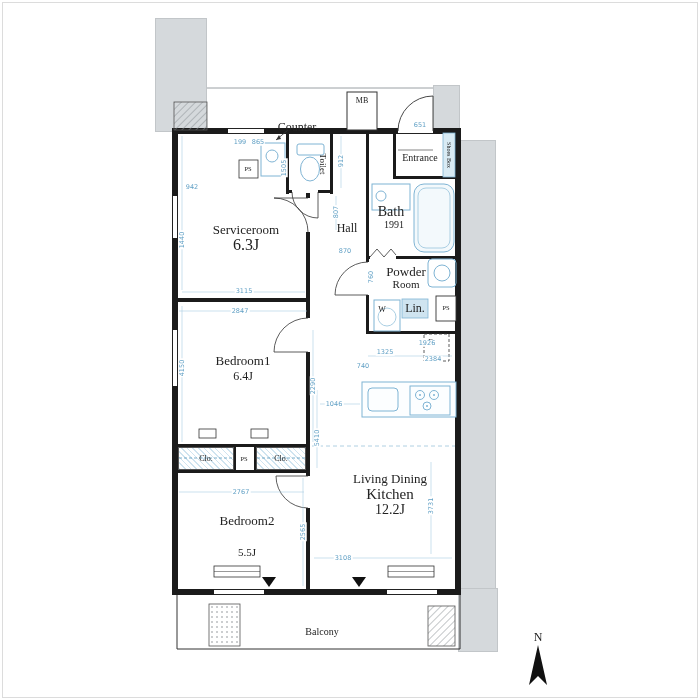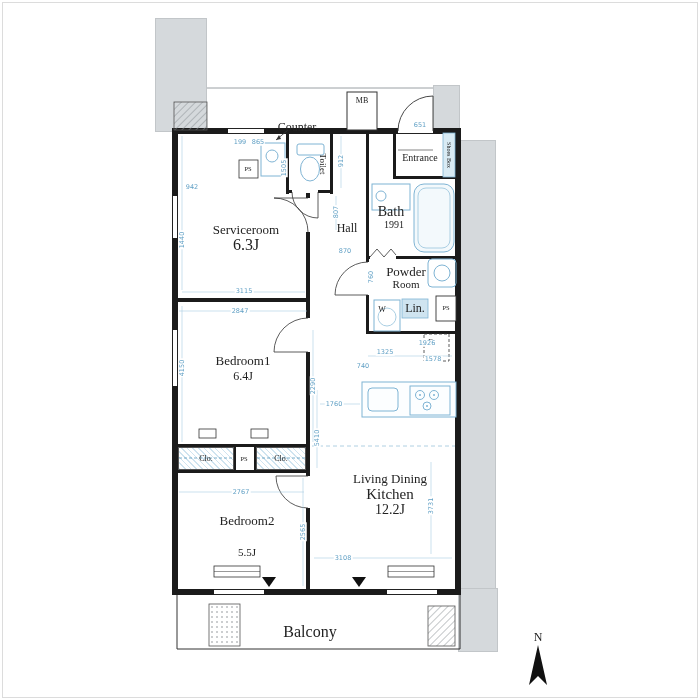--- a/index.html
+++ b/index.html
@@ -202,21 +202,21 @@
   <div class="lbl" style="left:406px;top:284px;font-size:11px">Room</div>
   <div class="lbl" style="left:420px;top:158px;font-size:10px">Entrance</div>
   <div class="vlbl" style="left:449px;top:155px;font-size:6px">Shoes Box</div>
   <div class="lbl" style="left:243px;top:360px;font-size:13px">Bedroom1</div>
   <div class="lbl" style="left:243px;top:376px;font-size:12px">6.4J</div>
   <div class="lbl" style="left:247px;top:520px;font-size:13px">Bedroom2</div>
   <div class="lbl" style="left:247px;top:552px;font-size:11px">5.5J</div>
   <div class="lbl" style="left:390px;top:478px;font-size:13px">Living Dining</div>
   <div class="lbl" style="left:390px;top:494px;font-size:15px">Kitchen</div>
   <div class="lbl" style="left:390px;top:510px;font-size:14px">12.2J</div>
-  <div class="lbl" style="left:310px;top:632px;font-size:16px">Balcony</div>
+  <div class="lbl" style="left:322px;top:632px;font-size:10px">Balcony</div>
 
   <div class="lbl" style="left:297px;top:127px;font-size:12px">Counter</div>
   <div class="lbl" style="left:362px;top:101px;font-size:8px">MB</div>
   <div class="lbl" style="left:206px;top:459px;font-size:8px">Clo.</div>
   <div class="lbl" style="left:244px;top:459px;font-size:6.5px">PS</div>
   <div class="lbl" style="left:281px;top:459px;font-size:8px">Clo.</div>
   <div class="lbl" style="left:248px;top:169px;font-size:6.5px">PS</div>
   <div class="lbl" style="left:382px;top:310px;font-size:8px">W</div>
   <div class="lbl" style="left:415px;top:308px;font-size:12px">Lin.</div>
   <div class="lbl" style="left:446px;top:308px;font-size:6.5px">PS</div>
@@ -232,21 +232,21 @@
   <div class="dim" style="left:258px;top:142px">865</div>
   <div class="dim v" style="left:284px;top:168px">1505</div>
   <div class="dim v" style="left:341px;top:161px">912</div>
   <div class="dim v" style="left:336px;top:212px">807</div>
   <div class="dim" style="left:345px;top:251px">870</div>
   <div class="dim" style="left:420px;top:125px">651</div>
   <div class="dim v" style="left:371px;top:277px">760</div>
   <div class="dim" style="left:385px;top:352px">1325</div>
   <div class="dim" style="left:427px;top:343px">1926</div>
   <div class="dim" style="left:363px;top:366px">740</div>
-  <div class="dim" style="left:433px;top:359px">1578</div>
+  <div class="dim" style="left:433px;top:359px">2384</div>
   <div class="dim v" style="left:313px;top:386px">2290</div>
-  <div class="dim" style="left:334px;top:404px">1760</div>
+  <div class="dim" style="left:334px;top:404px">1046</div>
   <div class="dim v" style="left:317px;top:438px">5410</div>
   <div class="dim" style="left:241px;top:492px">2767</div>
   <div class="dim v" style="left:303px;top:532px">2565</div>
   <div class="dim" style="left:343px;top:558px">3108</div>
   <div class="dim v" style="left:431px;top:506px">3731</div>
 </div>
 
 </body></html>

